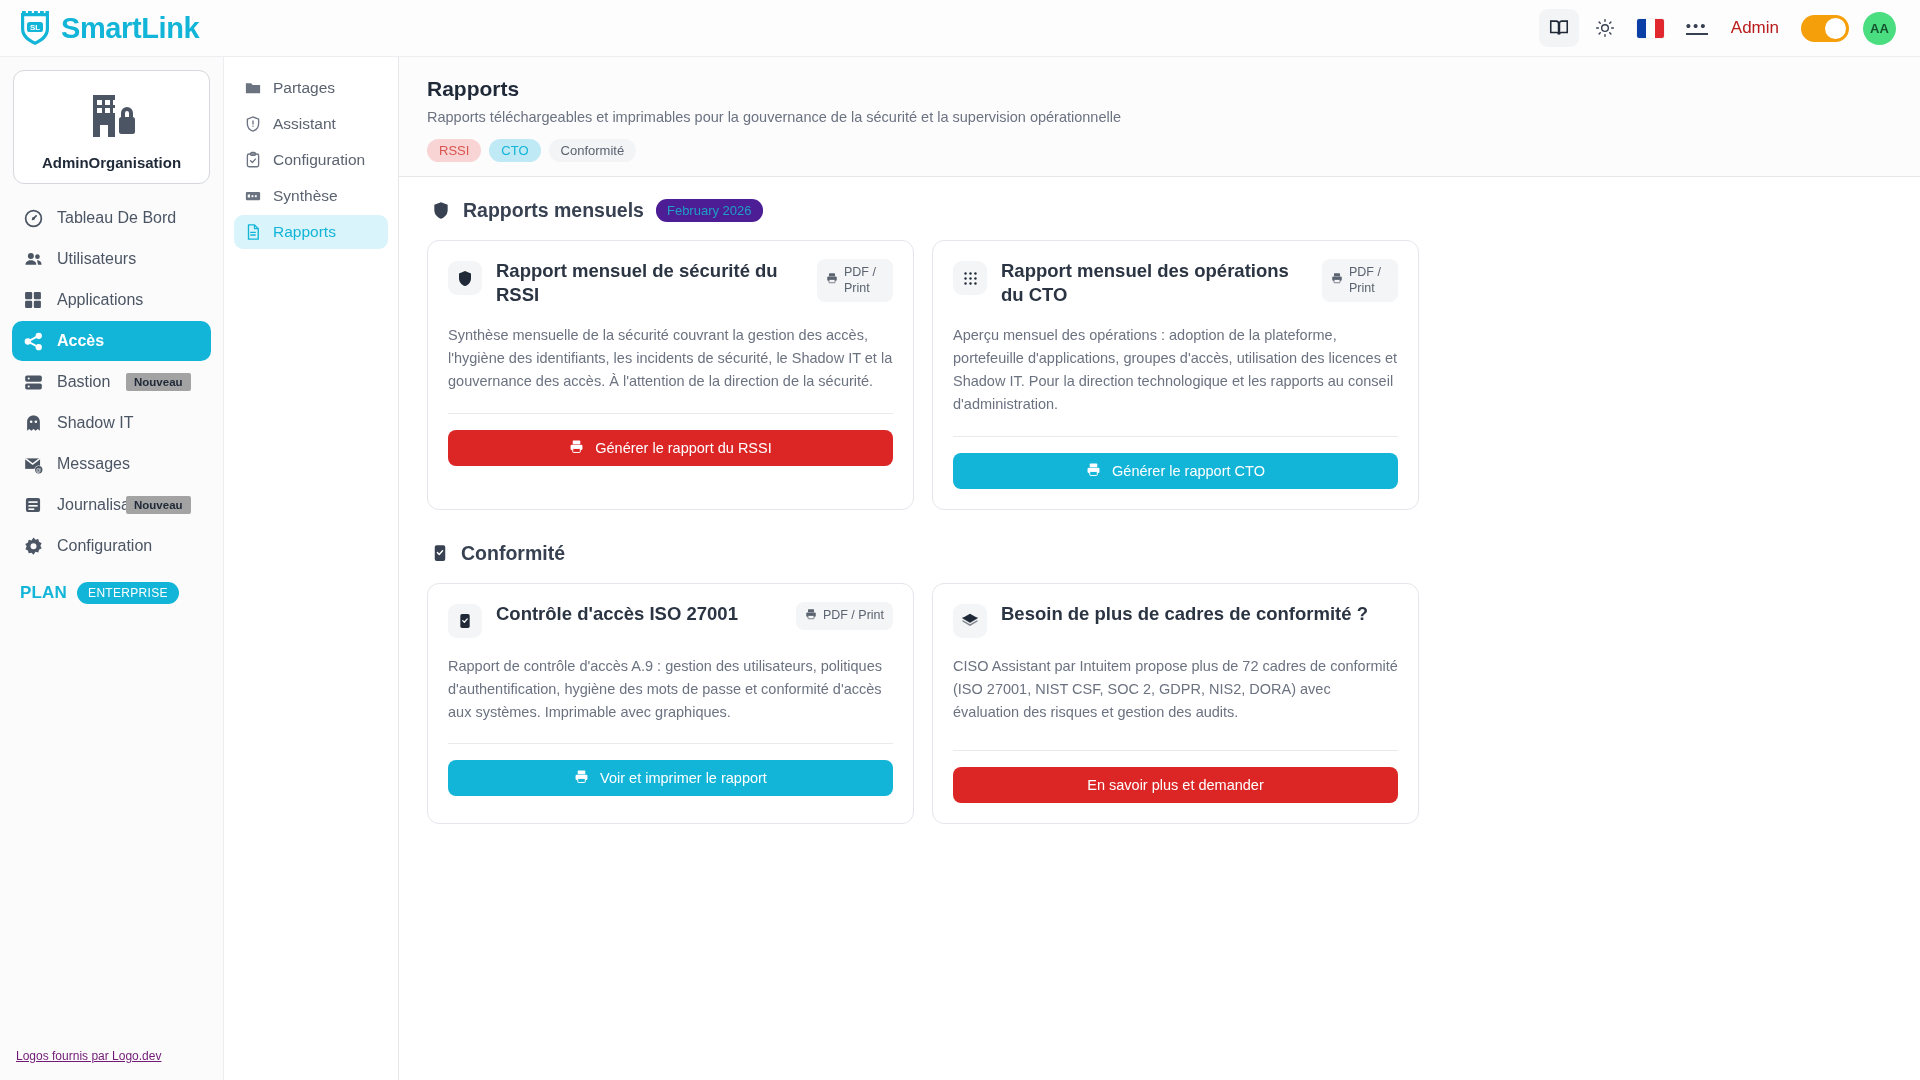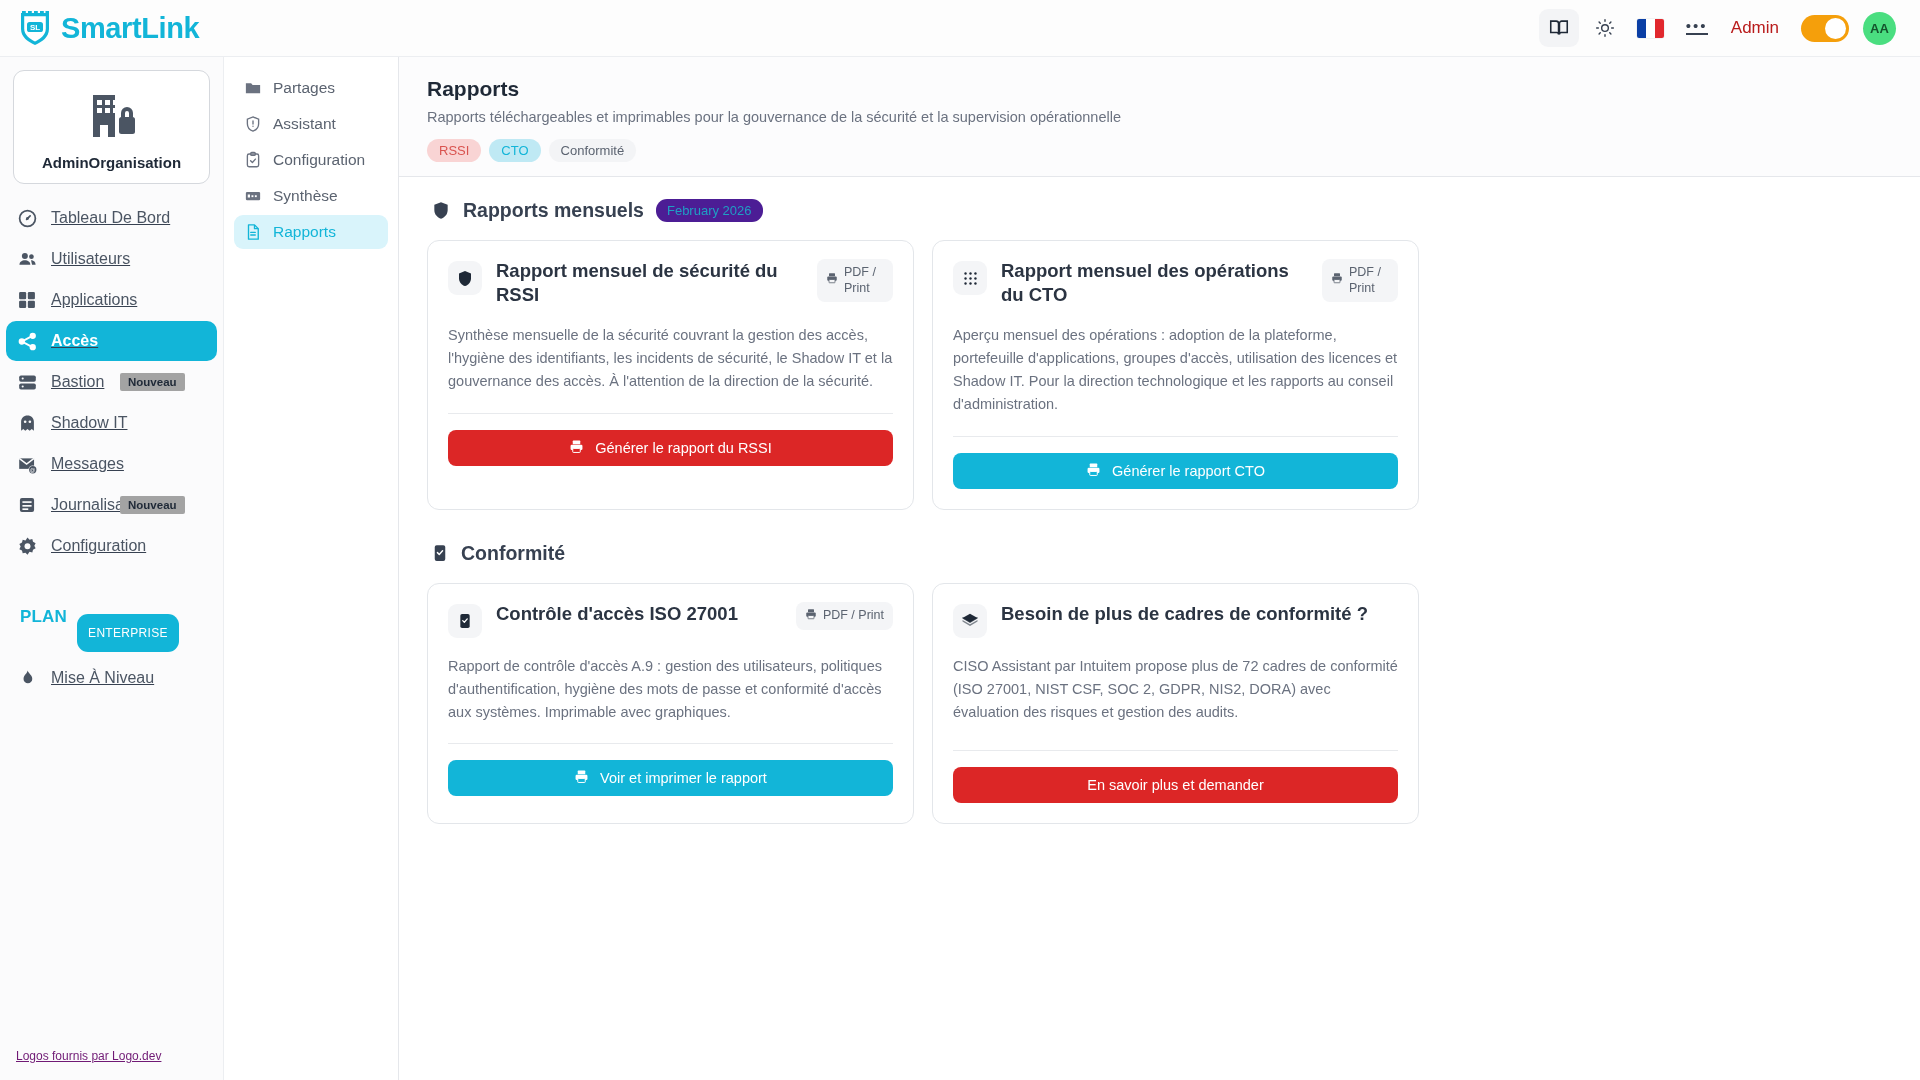--- a/index.html
+++ b/index.html
@@ -62,36 +62,36 @@
     width: 224px; flex: 0 0 224px; background: #fbfbfc;
     border-right: 1px solid #eceef1;
     display: flex; flex-direction: column; padding: 10px 0 0 0;
     position: relative;
   }
   .org-card {
     margin: 3px 13px 14px 13px; border: 1px solid #d5d8dd; border-radius: 11px;
     padding: 16px 8px 12px 8px; text-align: center; background: #fff;
   }
   .org-name { font-size: 15px; font-weight: 700; color: #1f2937; margin-top: 9px; }
-  .nav { display: flex; flex-direction: column; gap: 1px; padding: 0 6px; text-decoration: underline; }
+  .nav { display: flex; flex-direction: column; gap: 1px; padding: 0 12px; }
   .nav-item {
     display: flex; align-items: center; gap: 13px;
     padding: 8px 10px; border-radius: 10px; cursor: pointer;
     font-size: 16px; color: #4b5563; position: relative; height: 40px;
   }
   .nav-item .ic { width: 22px; display: flex; align-items: center; justify-content: center; flex: 0 0 22px; color:#4b5563; }
   .nav-item.selected { background: #12b5d8; color: #fff; font-weight: 700; }
   .nav-item.selected .ic { color: #fff; }
   .badge-new {
     background: #a3a3a3; color: #1f2937; font-size: 11.5px; font-weight: 700;
     border-radius: 2px; padding: 3px 8px; position: absolute; left: 114px; white-space: nowrap;
   }
   .plan-row { display: flex; align-items: center; gap: 10px; padding: 16px 20px 6px 20px; }
   .plan-label { color: #12b5d8; font-size: 17px; font-weight: 700; letter-spacing: .2px; }
-  .plan-pill { background: #12b5d8; color: #fff; font-size: 12px; border-radius: 11px; padding: 12px 11px; letter-spacing: .3px; margin-top: 32px; }
+  .plan-pill { background: #12b5d8; color: #fff; font-size: 12px; border-radius: 11px; padding: 4px 11px; letter-spacing: .3px; }
   .sidebar-footer {
     position: absolute; bottom: 17px; left: 16px;
     font-size: 12px; color: #701a75; text-decoration: underline; cursor: pointer;
   }
 
   
   .subnav {
     width: 175px; flex: 0 0 175px; background: #fff;
     border-right: 1px solid #e5e7eb; padding: 14px 10px 0 10px;
     display: flex; flex-direction: column; gap: 2px;
@@ -325,30 +325,20 @@
           </span>
           <span>Configuration</span>
         </div>
       </div>
 
       <div class="plan-row">
         <span class="plan-label">PLAN</span>
         <span class="plan-pill">ENTERPRISE</span>
       </div>
 
-      <div class="nav">
-        <div class="nav-item">
-          <span class="ic">
-            <svg width="19" height="19" viewBox="0 0 24 24" fill="currentColor">
-                <path d="M12 2c0 4-5 5.5-5 10.5A5.5 5.5 0 0012.5 18 5.5 5.5 0 0018 12.5C18 8 14 6.5 12 2z"></path>
-              </svg>
-          </span>
-          <span>Mise À Niveau</span>
-        </div>
-      </div>
 
       <div class="sidebar-footer">Logos fournis par Logo.dev</div>
     </div>
 
     <div class="subnav">
       <div class="subnav-item">
         <span class="ic">
           <svg width="18" height="18" viewBox="0 0 24 24" fill="currentColor">
               <path d="M2.5 5.5h7l2 2.5h10v11h-19z"></path>
             </svg>

